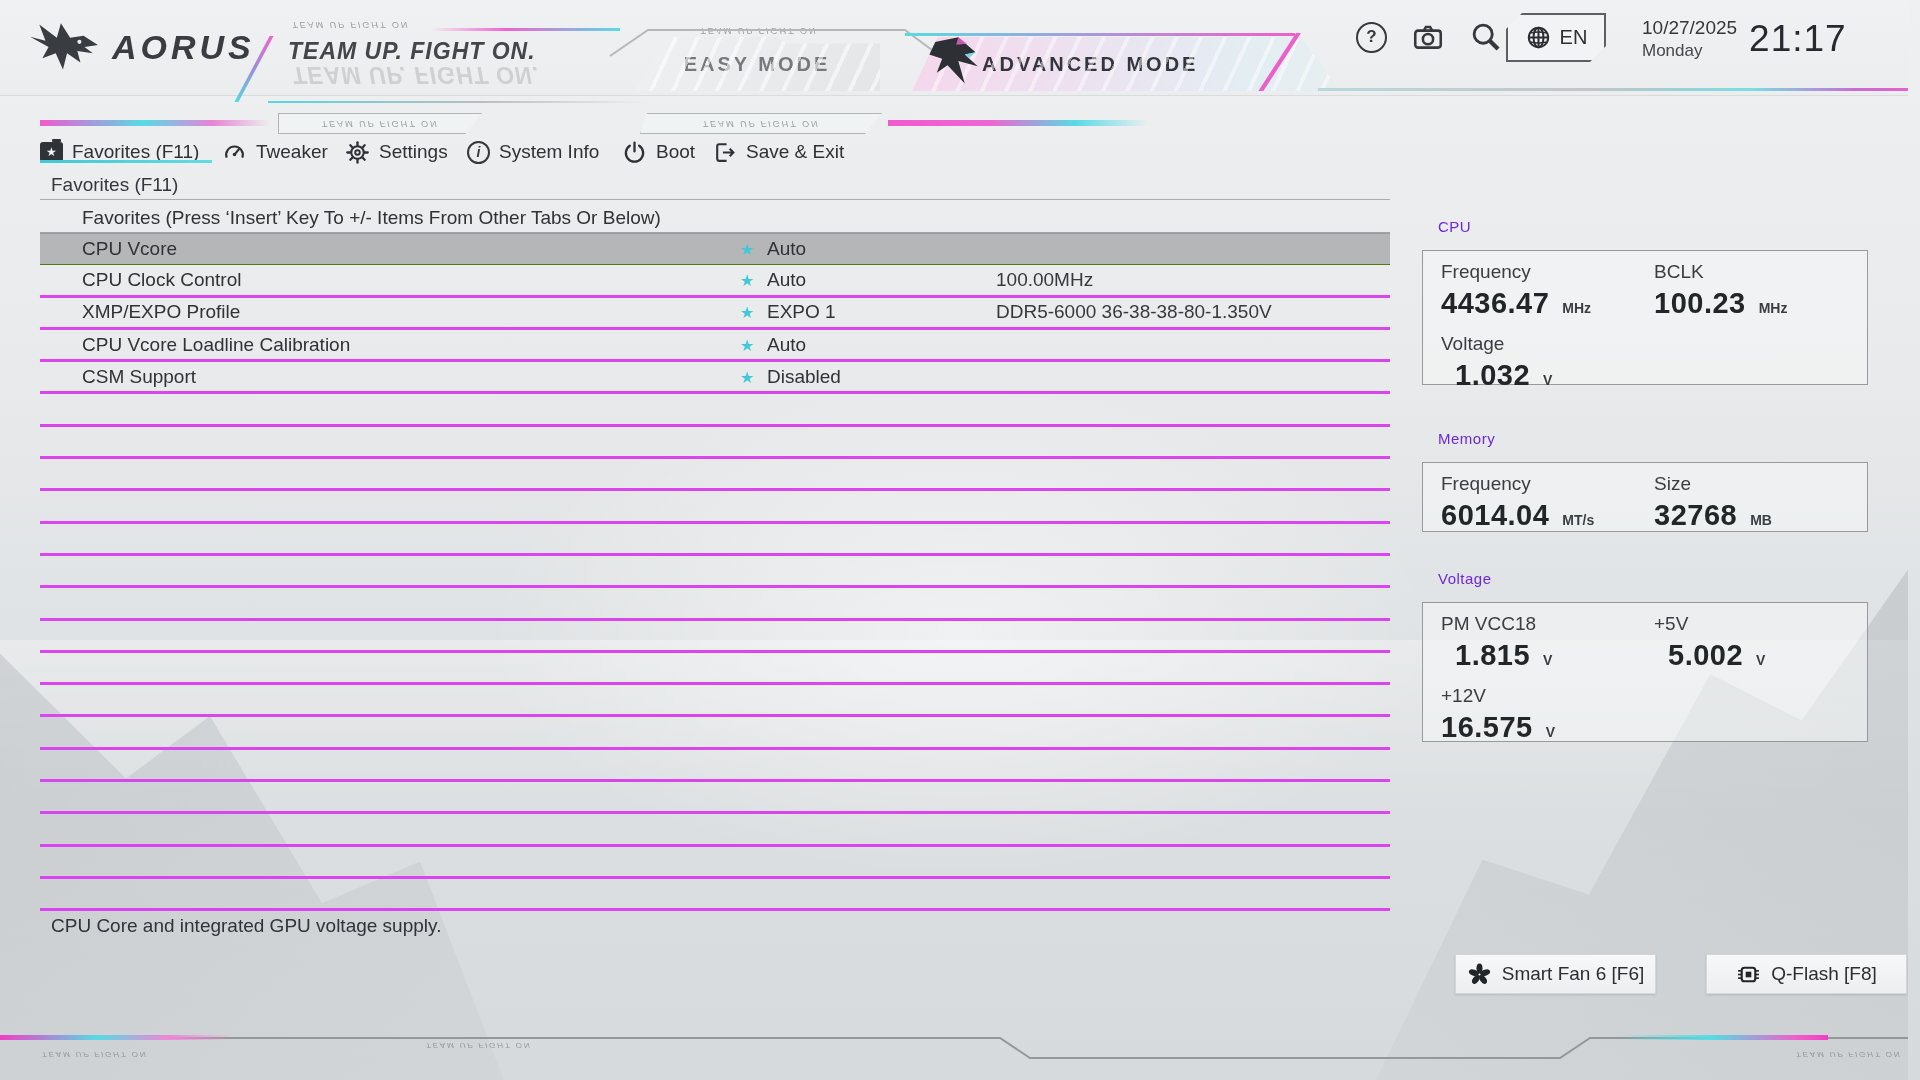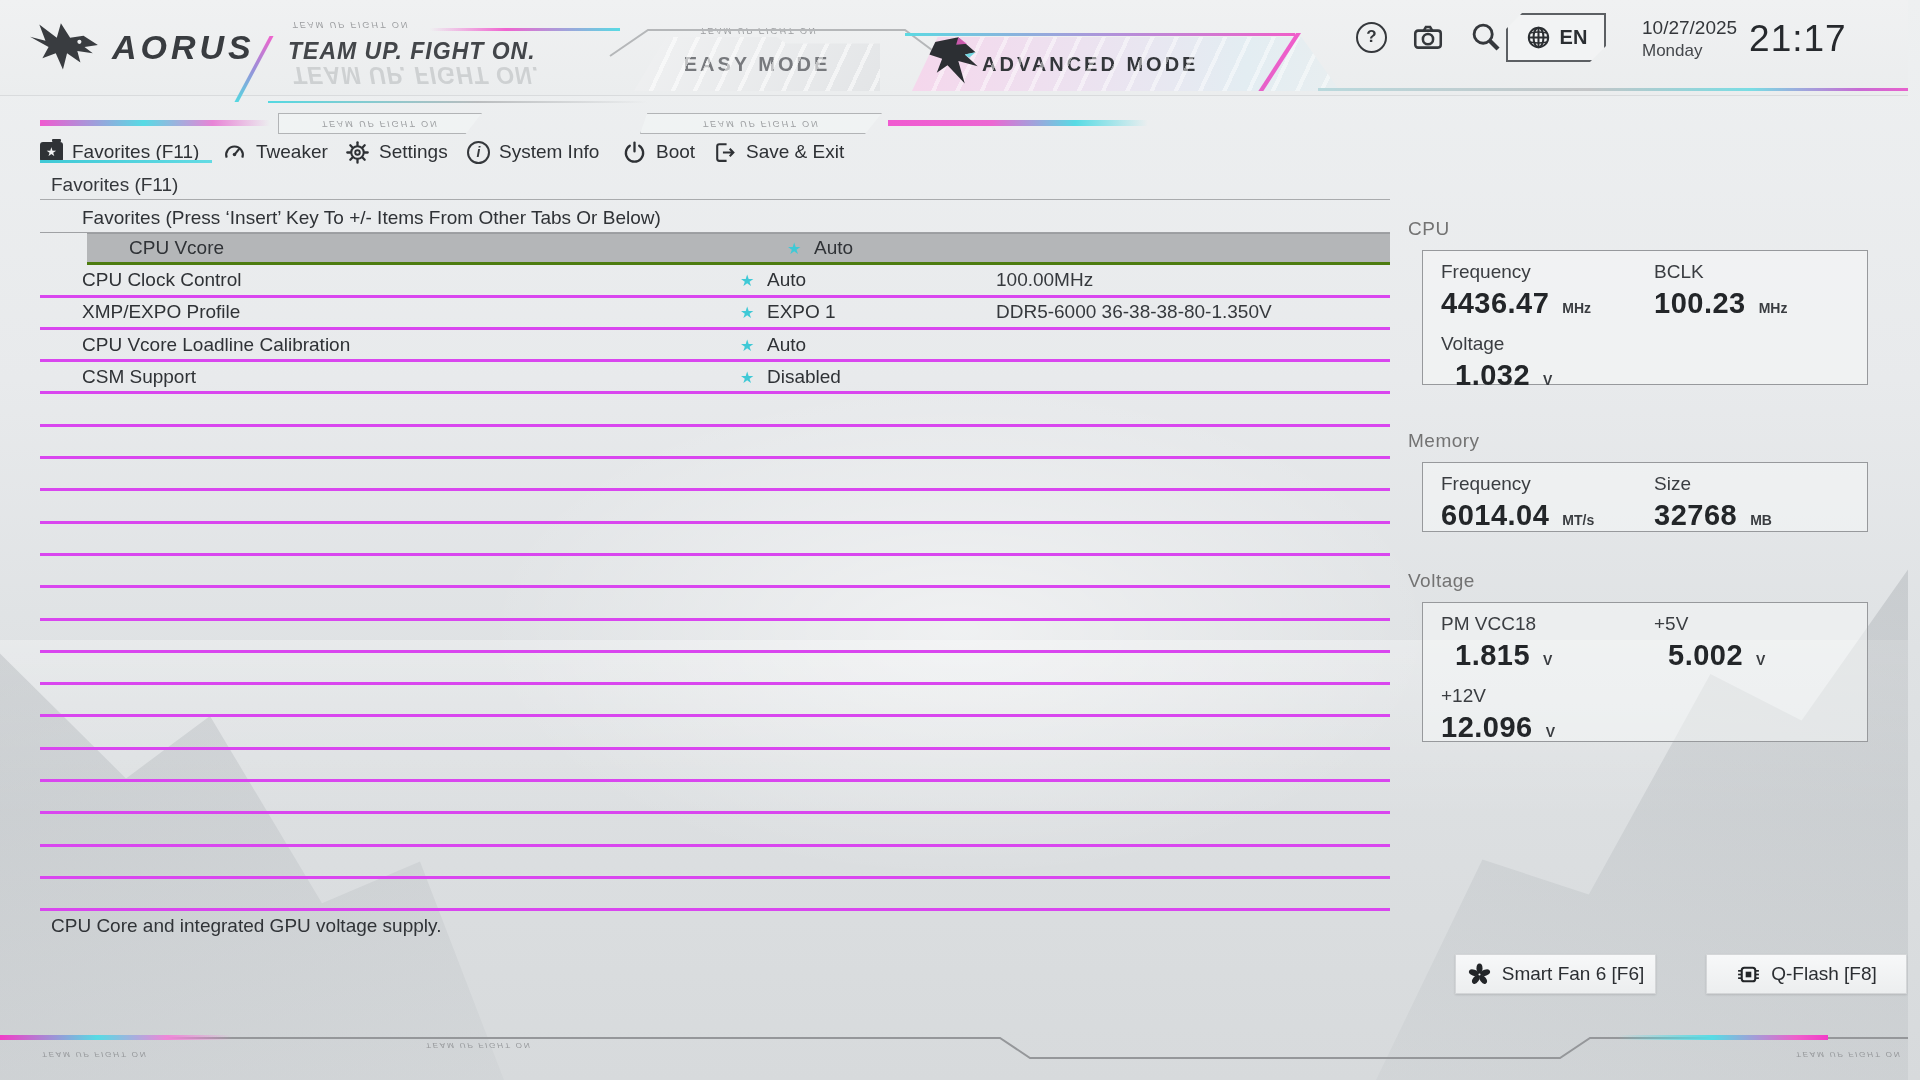--- a/index.html
+++ b/index.html
@@ -70,21 +70,21 @@
   .falcon { position:absolute; left:14px; top:-4px; }
 
   .util-icons { left:1356px; top:20px; display:flex; gap:24px; align-items:center; }
   .circle-icon { width:31px; height:31px; border:2px solid #35383c; border-radius:50%;
     display:flex; align-items:center; justify-content:center;
     font-size:17px; font-weight:700; color:#35383c; }
   .lang-btn { left:1506px; top:13px; width:100px; height:49px;
     border:2px solid #5c5f63; background:#f2f3f4;
     clip-path:polygon(16px 0, 100% 0, 100% calc(100% - 16px), calc(100% - 16px) 100%, 0 100%, 0 16px);
     display:flex; align-items:center; justify-content:center; gap:8px;
-    font-size:20px; color:#2b2e32;font-weight:bold; }
+    font-size:20px; color:#2b2e32; }
   .datetime { left:1642px; top:16px; display:flex; gap:12px; align-items:center; }
   .date-col { display:flex; flex-direction:column; line-height:1.25; }
   .date-str { font-size:19px; color:#34373b; }
   .day-str { font-size:17px; color:#44474b; }
   .time-str { font-size:37px; color:#26292d; letter-spacing:1px; }
   .edge-bar-top { left:1913px; top:8px; width:7px; height:86px; background:#505356; }
   .edge-bar-bot { left:1913px; top:1036px; width:7px; height:44px; background:#505356; }
 
   
   .deco-grad-l { left:40px; top:120px; width:230px; height:6px;
@@ -118,27 +118,27 @@
     font-size:19px; color:#2f3236; border-bottom:1px solid #9fa1a4; }
   .row { position:relative; height:32.3px; border-bottom:3px solid #d946ef; }
   .row .lbl { position:absolute; left:42px; top:50%; transform:translateY(-50%);
     font-size:19px; color:#2f3236; }
   .row .star { position:absolute; left:700px; top:50%; transform:translateY(-50%);
     font-size:16px; color:#3fc9d6; }
   .row .val { position:absolute; left:727px; top:50%; transform:translateY(-50%);
     font-size:19px; color:#2f3236; }
   .row .extra { position:absolute; left:956px; top:50%; transform:translateY(-50%);
     font-size:19px; color:#36393d; }
-  .row.selected { background:#b4b6b8; border-top:1px solid #9b9da0; border-bottom:3px solid #4d7c0f;margin-left:47px; }
+  .row.selected { background:#b4b6b8; border-top:1px solid #9b9da0; border-bottom:1px solid #4d7c0f; }
   .row.empty { background:transparent; }
 
   .description { left:51px; top:915px; font-size:19px; color:#303337; }
 
   
-  .panel-title { left:1408px; font-size:19px; color:#737373; letter-spacing:.5px; }
+  .panel-title { left:1438px; font-size:15px; color:#6d28d9; letter-spacing:.5px; }
   .panel { left:1422px; width:446px; border:1px solid #97999c;
     background:rgba(246,247,248,.55); padding:10px 0 10px 18px; }
   .metric-grid { display:grid; grid-template-columns:1fr 1fr; row-gap:13px; }
   .metric .m-lbl { font-size:19px; color:#3a3d41; margin-bottom:4px; }
   .metric .val-row { display:flex; align-items:baseline; gap:13px; }
   .metric .m-val { font-size:29px; font-weight:700; color:#232629; letter-spacing:.5px; }
   .metric .m-unit { font-size:14px; font-weight:700; color:#3a3d41; }
   .metric.indent .val-row { padding-left:14px; }
 
   
@@ -432,21 +432,21 @@
       <div class="metric indent">
         <div class="m-lbl">+5V</div>
         <div class="val-row">
           <span class="m-val">5.002</span>
           <span class="m-unit">V</span>
         </div>
       </div>
       <div class="metric">
         <div class="m-lbl">+12V</div>
         <div class="val-row">
-          <span class="m-val">12.096</span>
+          <span class="m-val">16.575</span>
           <span class="m-unit">V</span>
         </div>
       </div>
     </div>
   </div>
 
   <div class="abs footer-btn btn-fan">
     <svg width="25" height="25" viewBox="0 0 24 24">
       <g fill="#222528">
         <ellipse cx="12" cy="6" rx="2.9" ry="4.6" transform="rotate(0 12 12)"></ellipse>

